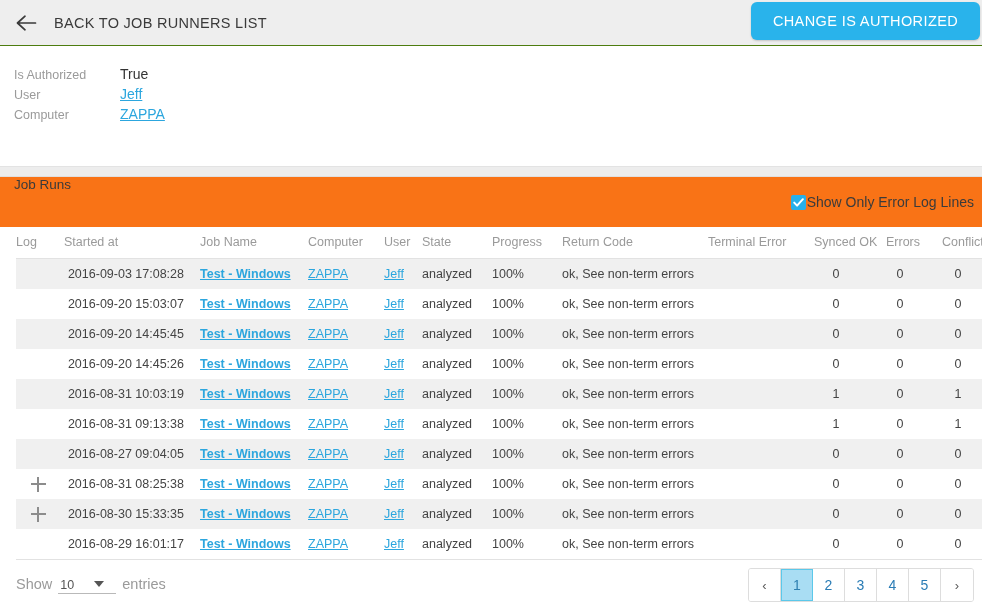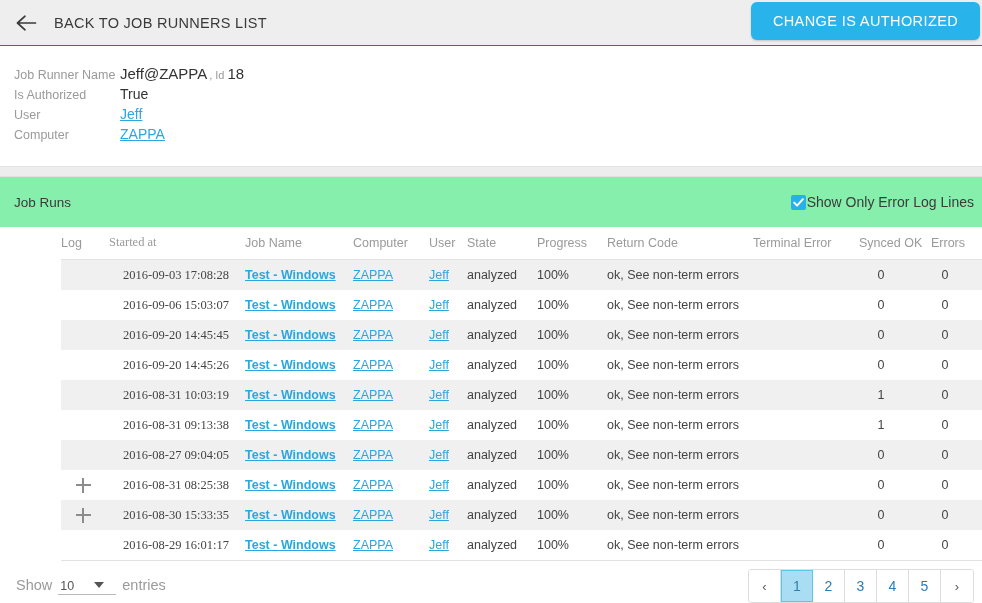--- a/index.html
+++ b/index.html
@@ -105,23 +105,22 @@
   .divider-band {
     height: 9px;
     background: #ededed;
     border-top: 1px solid #e3e3e3;
     border-bottom: 1px solid #e0e0e0;
   }
 
   
   .panel-head {
     height: 50px;
-    background: #86efac;
-    display: flex;
-    align-items: center;
+    background: #f97316;
+    display: flex;
     justify-content: space-between;
     padding: 0 8px 0 14px;
     box-sizing: border-box;
   }
   .panel-title {
     font-size: 13.5px;
     color: #3a3a3a;
   }
   .checkbox-wrap {
     display: flex;
@@ -141,21 +140,20 @@
   .cbox svg { position: absolute; left: 1px; top: 1px; }
   .cbox-label {
     font-size: 14px;
     color: #3b3b3b;
   }
 
   
   .table-wrap {
     background: #ffffff;
     padding: 0 0 0 16px;
-    margin-left: 45px;
   }
   table.runs {
     width: 958px;
     border-collapse: collapse;
     table-layout: fixed;
   }
   table.runs thead th {
     font-weight: normal;
     color: #9a9a9a;
     font-size: 12.5px;
@@ -170,21 +168,21 @@
     height: 30px;
     padding: 0;
     vertical-align: middle;
     border: none;
   }
   table.runs tbody tr:nth-child(odd) td { background: #f0f0f0; }
   table.runs tbody tr:nth-child(even) td { background: #ffffff; }
   table.runs tbody tr:last-child td { border-bottom: 1px solid #e2e2e2; }
 
   .col-log       { width: 44px;  }
-  .col-started   { width: 130px; font-family: Liberation Serif, serif; }
+  .col-started   { width: 130px; }
   .col-job       { width: 102px; }
   .col-computer  { width: 74px;  }
   .col-user      { width: 36px;  }
   .col-state     { width: 68px;  }
   .col-progress  { width: 68px;  }
   .col-return    { width: 146px; }
   .col-terminal  { width: 102px; }
   .col-synced    { width: 68px;  }
   .col-errors    { width: 52px;  }
   .col-conflict  { width: 56px;  }
@@ -298,26 +296,20 @@
         <path d="M3.5 12 L11 5.2 M3.5 12 L11 18.8 M3.5 12 L21.5 12" stroke="#3a3a3a" stroke-width="1.7" fill="none" stroke-linecap="round"></path>
       </svg>
     </span>
     <span class="back-label">BACK TO JOB RUNNERS LIST</span>
   </div>
   <button class="auth-button">CHANGE IS AUTHORIZED</button>
 </div>
 
 <div class="detail">
 
-  <div class="detail-row">
-    <span class="detail-label">Job Runner Name</span>
-    <span class="detail-value big">Jeff@ZAPPA</span>
-    <span class="sub-label">, Id</span>
-    <span class="detail-value big">18</span>
-  </div>
 
   <div class="detail-row">
     <span class="detail-label">Is Authorized</span>
     <span class="detail-value">True</span>
   </div>
 
   <div class="detail-row">
     <span class="detail-label">User</span>
     <span class="detail-value link">Jeff</span>
   </div>
@@ -372,21 +364,21 @@
           <td class="c-state col-state">analyzed</td>
           <td class="c-progress col-progress">100%</td>
           <td class="c-return col-return">ok, See non-term errors</td>
           <td class="c-terminal col-terminal"></td>
           <td class="c-num col-synced">0</td>
           <td class="c-num col-errors">0</td>
           <td class="c-num col-conflict">0</td>
         </tr>
         <tr>
           <td class="c-log col-log"></td>
-          <td class="c-started col-started">2016-09-06 15:03:07</td>
+          <td class="c-started col-started">2016-09-20 15:03:07</td>
           <td class="c-job col-job"><span class="link">Test - Windows</span></td>
           <td class="c-computer col-computer"><span class="link">ZAPPA</span></td>
           <td class="c-user col-user"><span class="link">Jeff</span></td>
           <td class="c-state col-state">analyzed</td>
           <td class="c-progress col-progress">100%</td>
           <td class="c-return col-return">ok, See non-term errors</td>
           <td class="c-terminal col-terminal"></td>
           <td class="c-num col-synced">0</td>
           <td class="c-num col-errors">0</td>
           <td class="c-num col-conflict">0</td>

